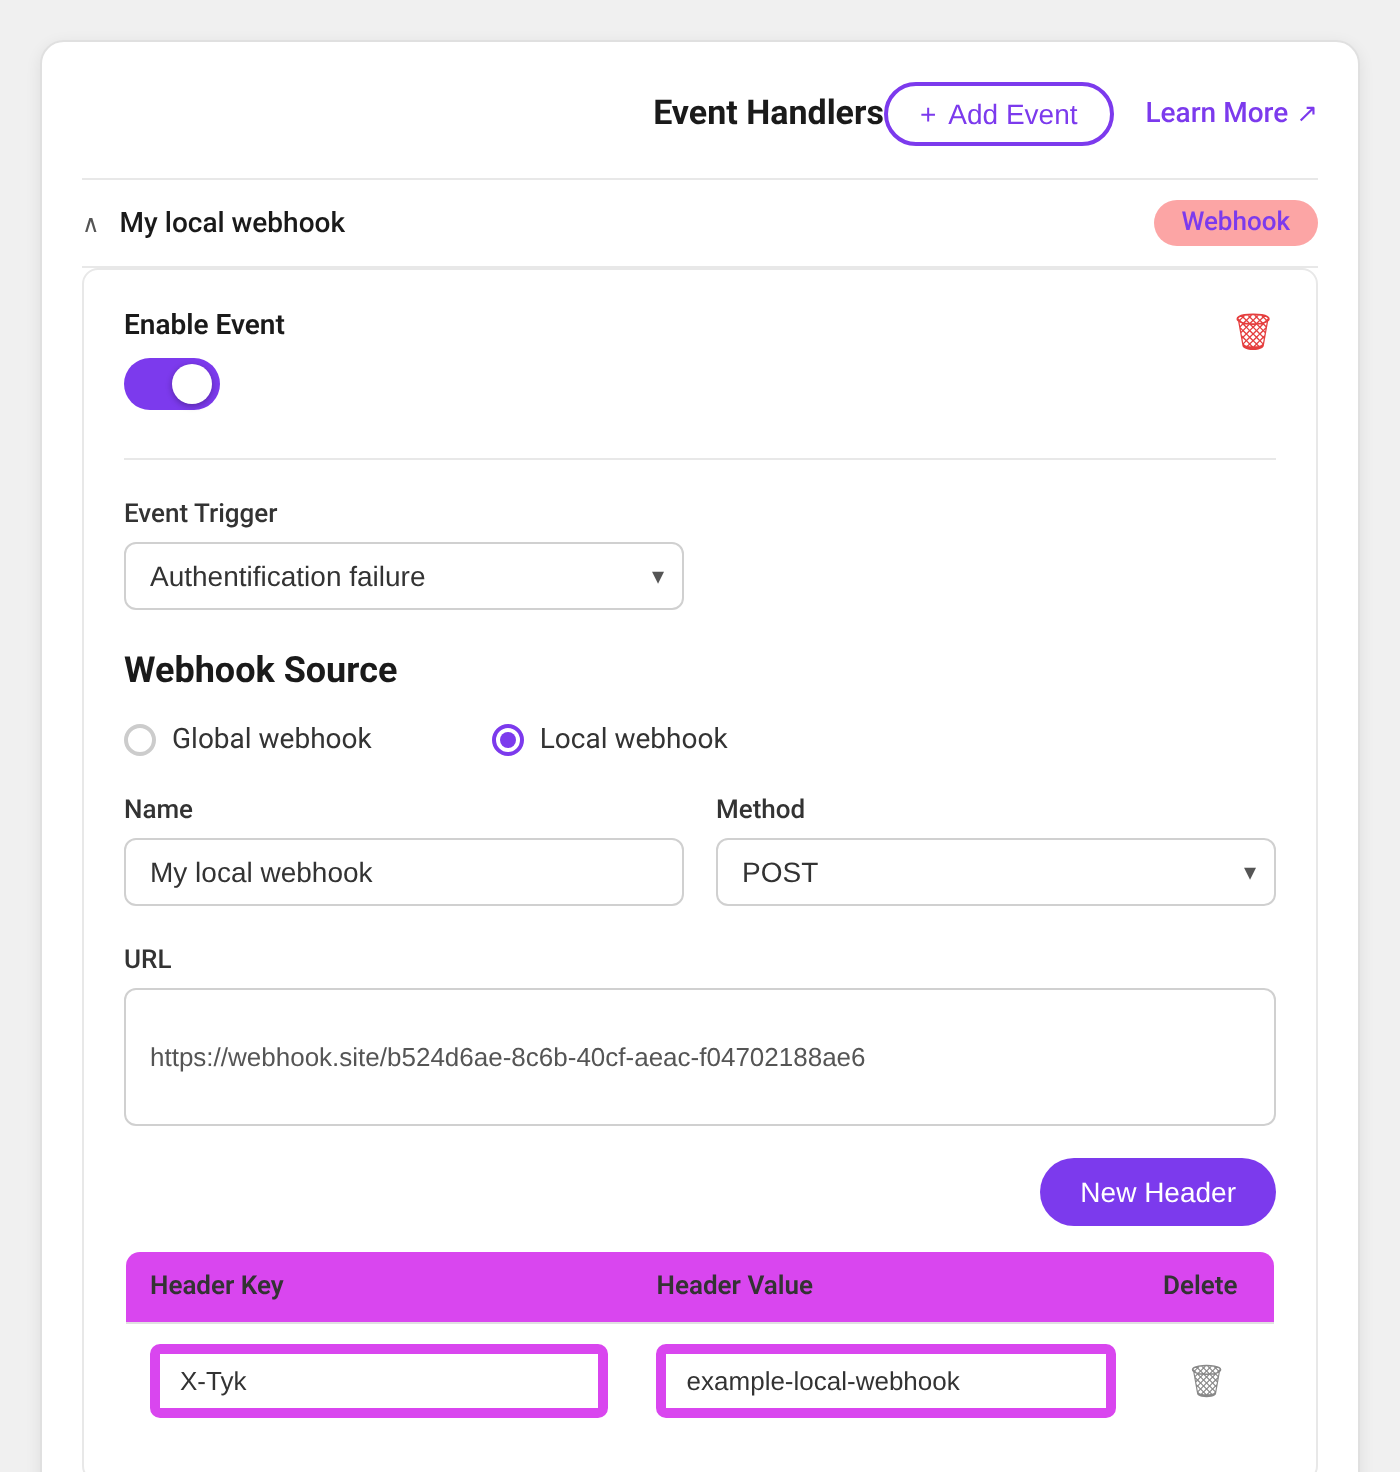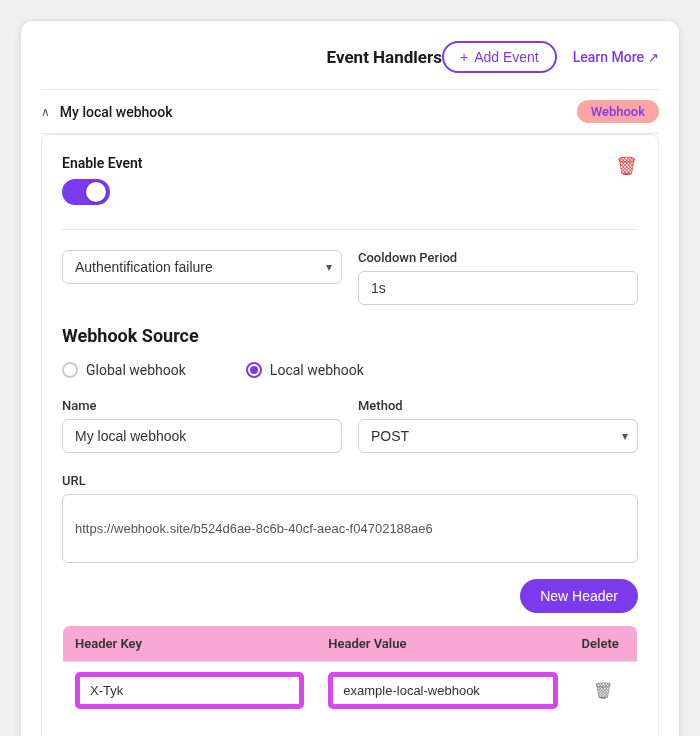--- a/index.html
+++ b/index.html
@@ -261,21 +261,21 @@
     .clearfix::after { content: ''; display: table; clear: both; }
     
     .headers-table {
       width: 100%;
       border-collapse: collapse;
       border: 1px solid #e0e0e0;
       border-radius: 8px;
       overflow: hidden;
     }
     .headers-table th {
-      background: #f9a8d4;
+      background: #d946ef;
       font-size: 13px;
       font-weight: 600;
       color: #333;
       padding: 10px 12px;
       text-align: left;
       border-bottom: 1px solid #e0e0e0;
     }
     .headers-table td {
       padding: 10px 12px;
       border-bottom: 1px solid #e8e8e8;
@@ -338,30 +338,27 @@
         </label>
       </div>
       <span class="delete-icon-red">🗑</span>
     </div>
 
     <hr class="divider">
 
     
     <div class="two-col">
       <div class="form-group">
+        <label>Event Trigger</label>
         <div class="select-wrapper">
           <select class="form-select">
             <option>Authentification failure</option>
           </select>
           <span class="chevron">▾</span>
         </div>
-      </div>
-      <div class="form-group">
-        <label>Cooldown Period</label>
-        <input class="form-input" type="text" value="1s" style="">
       </div>
     </div>
 
     
     <div class="section-title">Webhook Source</div>
 
     
     <div class="radio-group">
       <label class="radio-item">
         <div class="radio-circle"></div>

